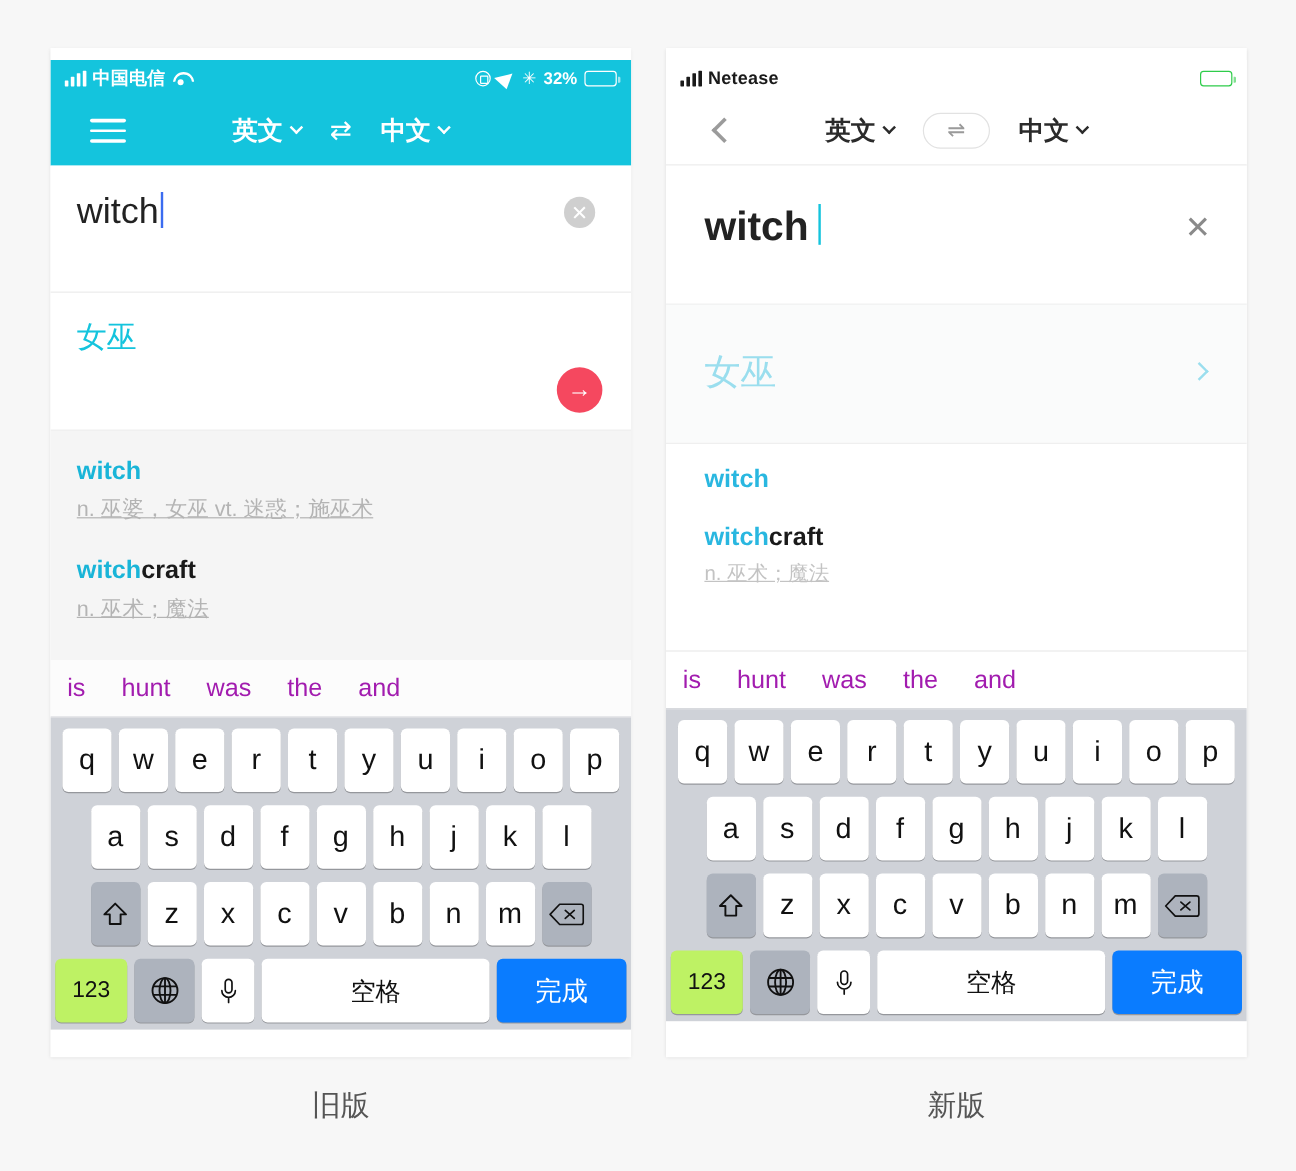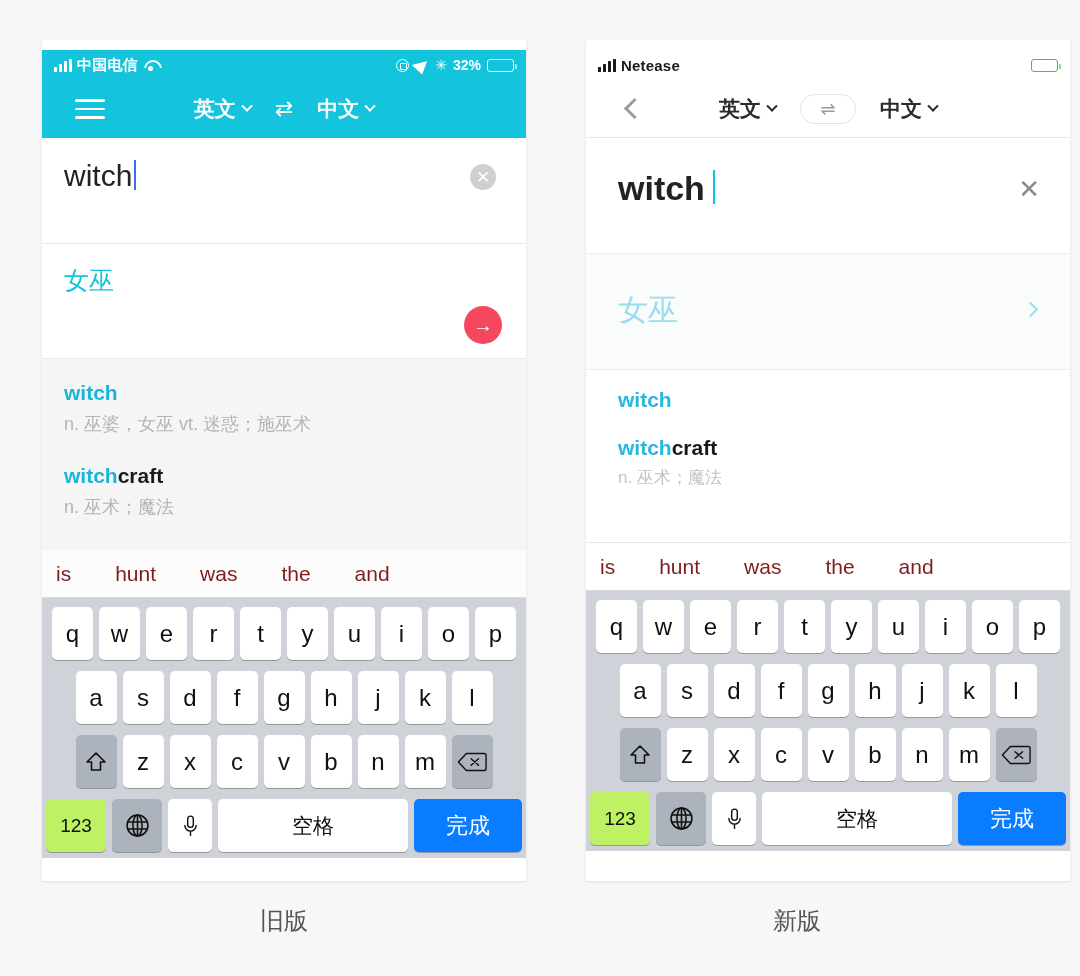--- a/index.html
+++ b/index.html
@@ -14,21 +14,21 @@
   
   .phone {
     position: absolute;
     width: 484px;
     height: 841px;
     top: 40px;
     background: #ffffff;
     overflow: hidden;
   }
   .phone.left  { left: 42px;  box-shadow: 0 1px 3px rgba(0,0,0,.10); }
-  .phone.right { left: 586px; box-shadow: 0 1px 3px rgba(0,0,0,.10); }
+  .phone.right { left: 555px; box-shadow: 0 1px 3px rgba(0,0,0,.10); }
 
   
   .statusbar {
     height: 30px;
     display: flex; 
     padding: 0 12px;
     font-size: 15px;
     font-weight: bold;
     position: relative;
     margin-top: 10px;
@@ -164,29 +164,29 @@
   
   .suggestions { position: relative; }
   .phone.left  .suggestions { background: #f5f5f5; height: 191px; padding: 18px 22px 0; }
   .phone.right .suggestions { background: #ffffff; height: 173px; padding: 14px 32px 0;
                               border-bottom: 1px solid #e9e9e9; }
   .sugg { margin-bottom: 22px; }
   .phone.right .sugg { margin-bottom: 16px; }
   .sugg-word { font-size: 21px; font-weight: bold; color: #1a1a1a; line-height: 1.5; }
   .sugg-word .hl { color: #19b5d8; }
   .phone.right .sugg-word .hl { color: #29b7e0; }
-  .sugg-def { font-size: 18px; color: #b4b4b4; line-height: 1.55; margin-top: 2px; }
+  .sugg-def { font-size: 18px; color: #b4b4b4; line-height: 1.55; margin-top: 2px; text-decoration: underline; }
   .phone.right .sugg-def { color: #c3c3c3; font-size: 17px; }
 
   
   .kbd-suggest {
     height: 48px; background: #fcfcfc;
     display: flex; align-items: center;
-    padding-left: 14px; gap: 44px;
-    font-size: 21px; color: #7f1d1d;
+    padding-left: 14px; gap: 30px;
+    font-size: 21px; color: #a21caf;
     border-bottom: 1px solid #d8dade;
   }
   .phone.right .kbd-suggest { background: #ffffff; }
   .keyboard { background: #cfd2d8; padding: 9px 3px 6px; }
   .krow { display: flex; justify-content: center; gap: 6px; margin-bottom: 11px; }
   .krow:last-child { margin-bottom: 0; }
   .key {
     background: #ffffff; border-radius: 5px;
     box-shadow: 0 1px 0 rgba(0,0,0,.28);
     display:flex; align-items:center; justify-content:center;

